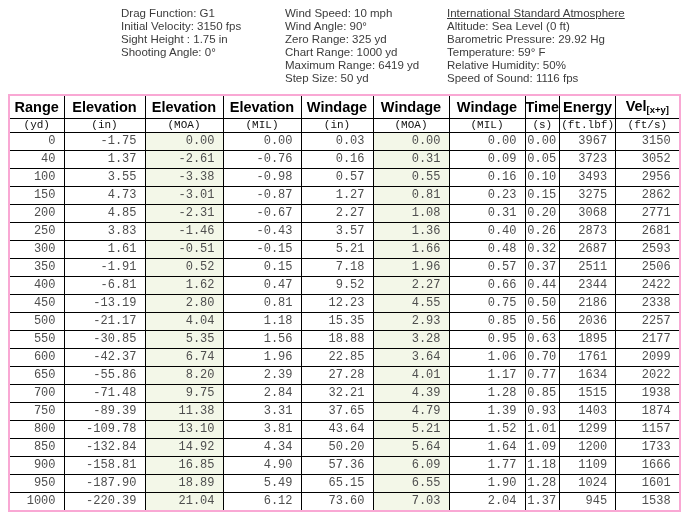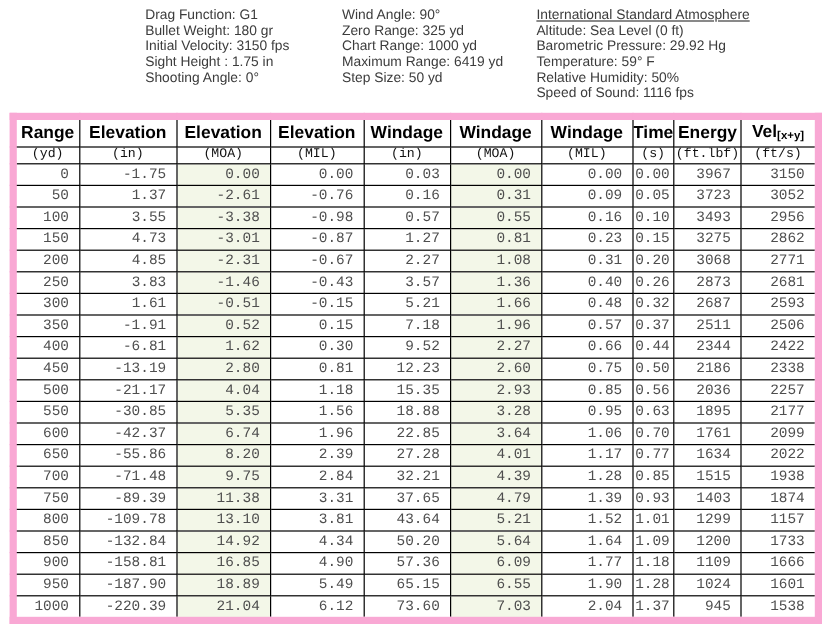--- a/index.html
+++ b/index.html
@@ -21,21 +21,21 @@
   }
   .info .c1 { width: 164px; margin-left: 35px; }
   .info .c2 { width: 162px; }
   .info-line { white-space: nowrap; }
   .atm-title { text-decoration: underline; }
   
   table.traj {
     border-collapse: collapse;
     table-layout: fixed;
     margin: 9px 0 0 8px;
-    border: 6px solid #f9a8d4;
+    border: 2px solid #f9a8d4;
   }
   .traj th, .traj td {
     border: 1px solid #000;
     white-space: nowrap;
     overflow: hidden;
   }
   th.hdr {
     font-size: 14.5px;
     font-weight: bold;
     text-align: center;
@@ -67,26 +67,26 @@
   td.tint { background: var(--tint, #f3f7e8); }
 </style>
 </head>
 <body>
 
 <div class="page">
 
   <header class="info">
     <div class="info-col c1">
         <div class="info-line">Drag Function: G1</div>
-        <div class="info-line">Bullet Weight: 180 gr</div>
         <div class="info-line">Initial Velocity: 3150 fps</div>
         <div class="info-line">Sight Height : 1.75 in</div>
         <div class="info-line">Shooting Angle: 0°</div>
       </div>
     <div class="info-col c2">
+        <div class="info-line">Wind Speed: 10 mph</div>
         <div class="info-line">Wind Angle: 90°</div>
         <div class="info-line">Zero Range: 325 yd</div>
         <div class="info-line">Chart Range: 1000 yd</div>
         <div class="info-line">Maximum Range: 6419 yd</div>
         <div class="info-line">Step Size: 50 yd</div>
       </div>
     <div class="info-col c3">
       <div class="info-line atm-title">International Standard Atmosphere</div>
       <div>
           <div class="info-line">Altitude: Sea Level (0 ft)</div>
@@ -144,21 +144,21 @@
           <td class="tint">0.00</td>
           <td>0.00</td>
           <td>0.03</td>
           <td class="tint">0.00</td>
           <td>0.00</td>
           <td class="time-col">0.00</td>
           <td>3967</td>
           <td>3150</td>
         </tr>
         <tr>
-          <td>50</td>
+          <td>40</td>
           <td>1.37</td>
           <td class="tint">-2.61</td>
           <td>-0.76</td>
           <td>0.16</td>
           <td class="tint">0.31</td>
           <td>0.09</td>
           <td class="time-col">0.05</td>
           <td>3723</td>
           <td>3052</td>
         </tr>
@@ -231,35 +231,35 @@
           <td class="tint">1.96</td>
           <td>0.57</td>
           <td class="time-col">0.37</td>
           <td>2511</td>
           <td>2506</td>
         </tr>
         <tr>
           <td>400</td>
           <td>-6.81</td>
           <td class="tint">1.62</td>
-          <td>0.30</td>
+          <td>0.47</td>
           <td>9.52</td>
           <td class="tint">2.27</td>
           <td>0.66</td>
           <td class="time-col">0.44</td>
           <td>2344</td>
           <td>2422</td>
         </tr>
         <tr>
           <td>450</td>
           <td>-13.19</td>
           <td class="tint">2.80</td>
           <td>0.81</td>
           <td>12.23</td>
-          <td class="tint">2.60</td>
+          <td class="tint">4.55</td>
           <td>0.75</td>
           <td class="time-col">0.50</td>
           <td>2186</td>
           <td>2338</td>
         </tr>
         <tr>
           <td>500</td>
           <td>-21.17</td>
           <td class="tint">4.04</td>
           <td>1.18</td>

